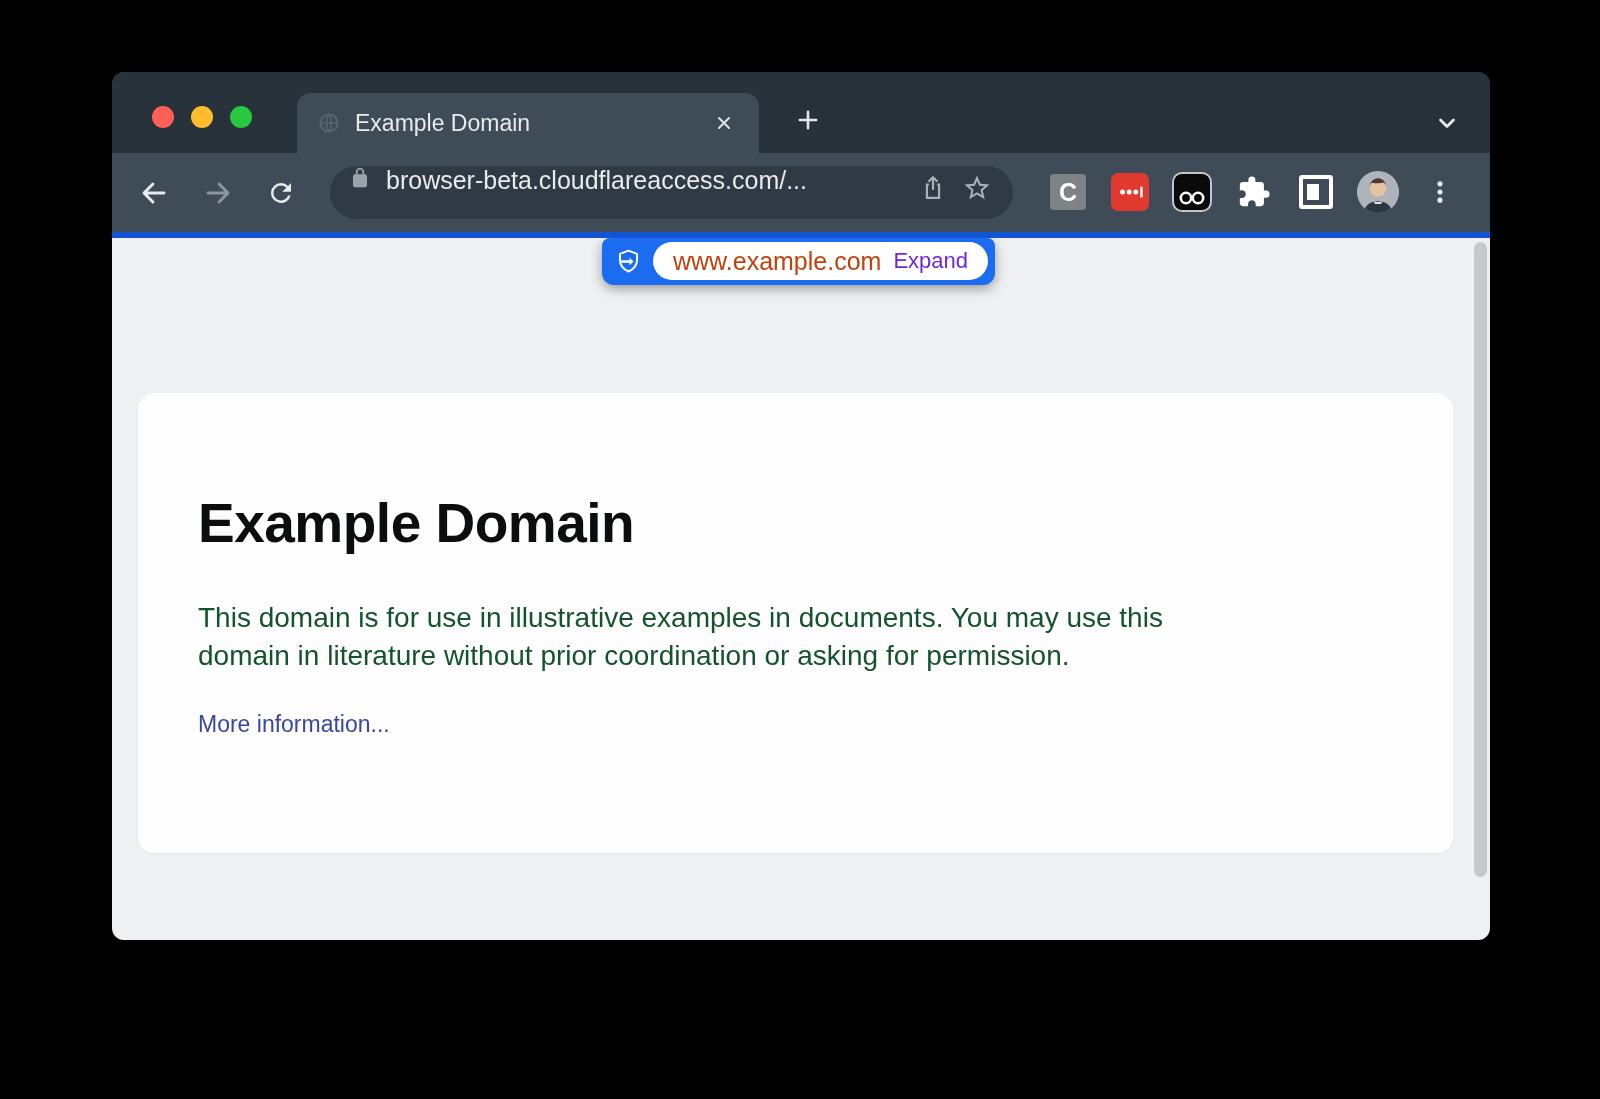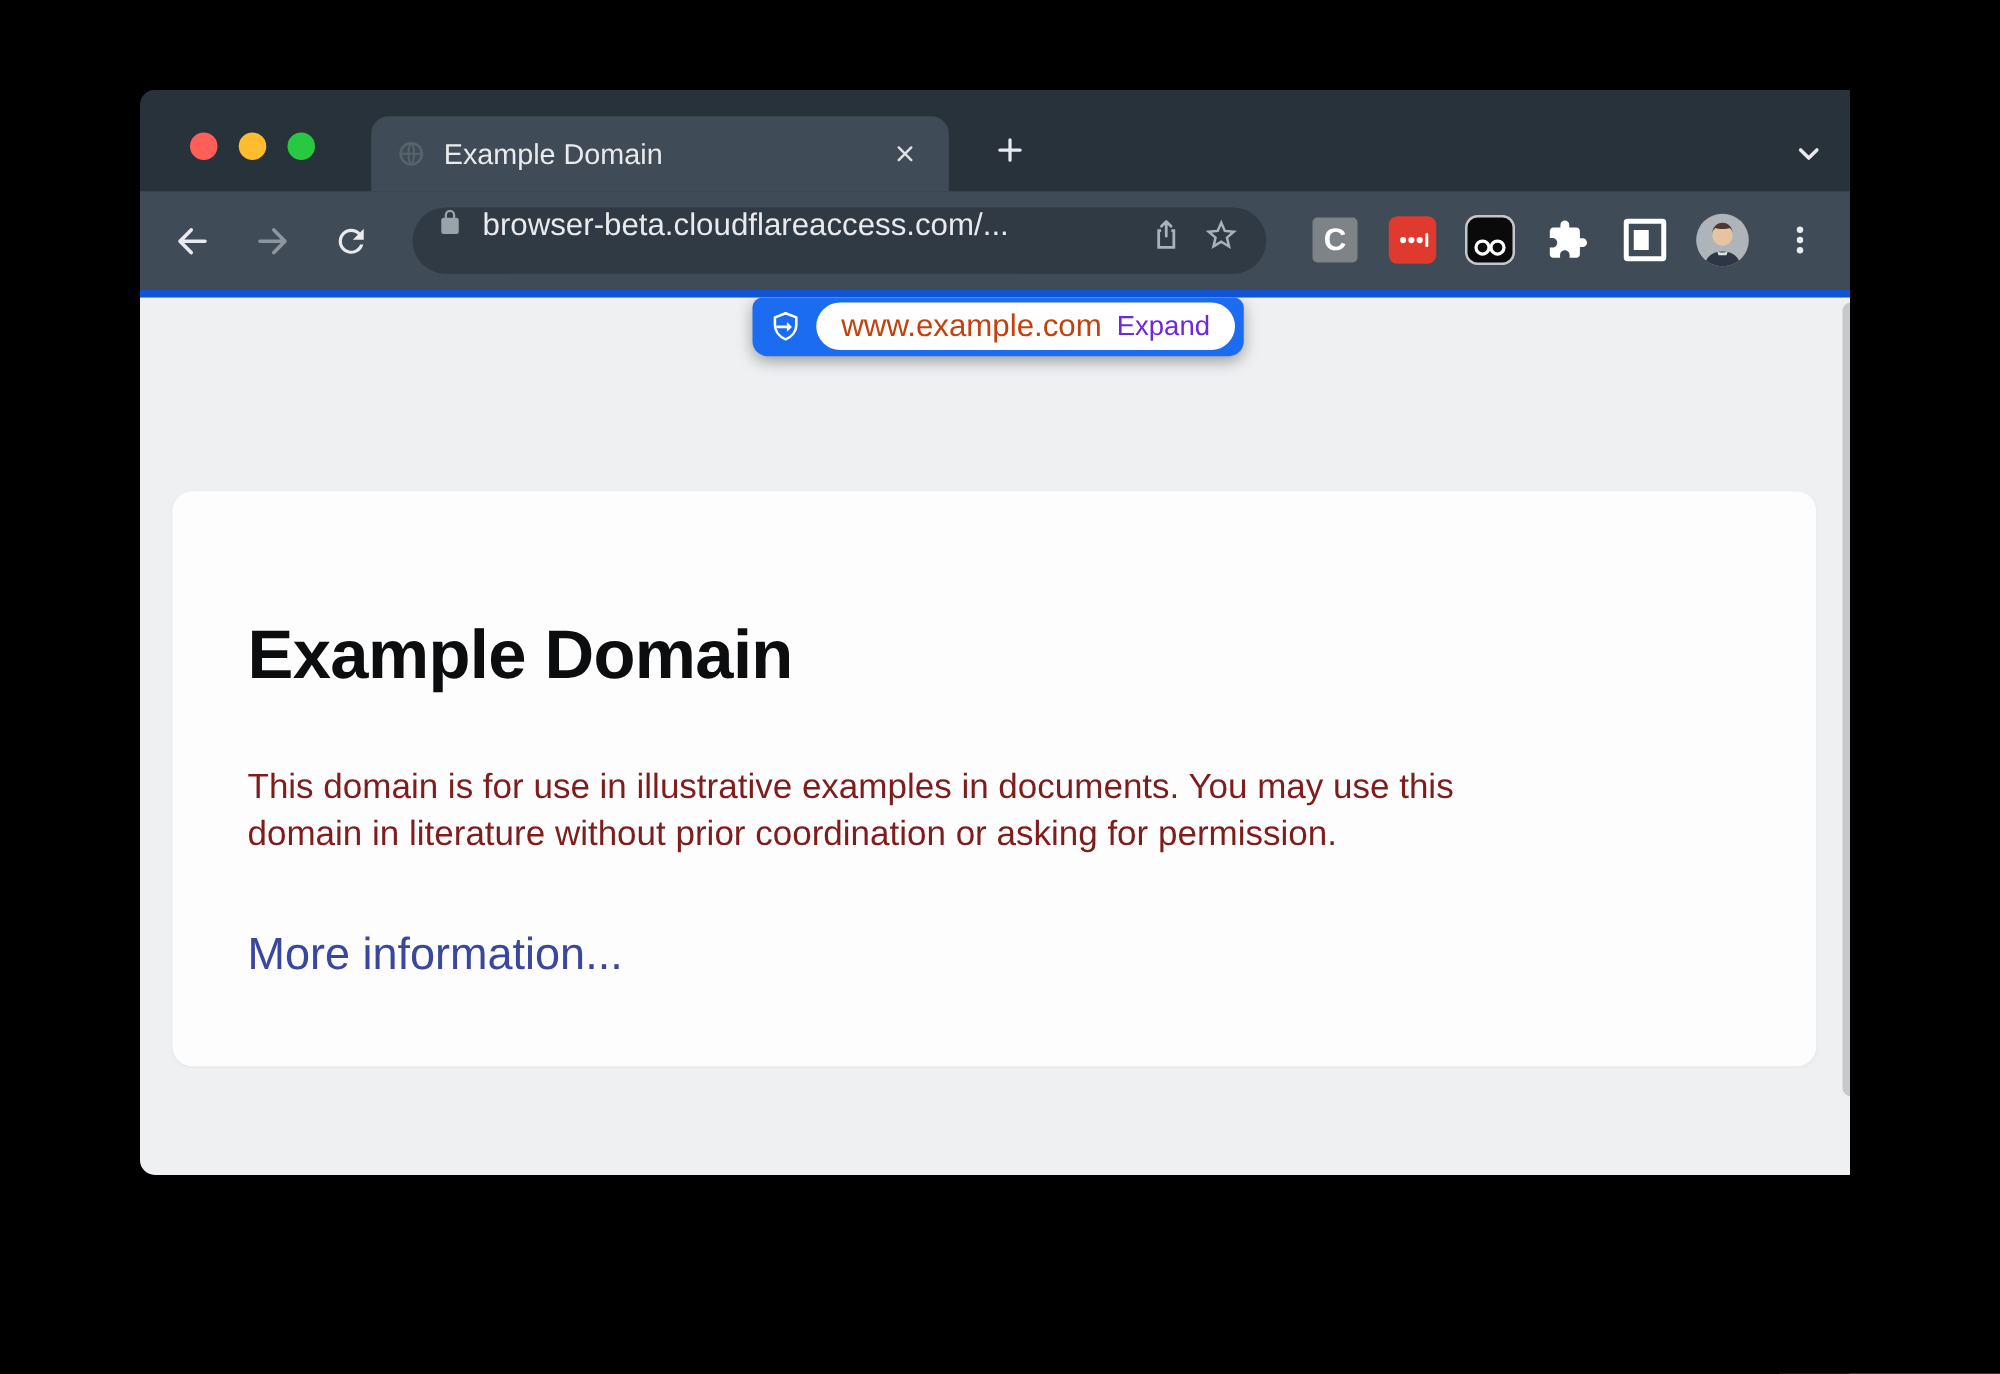--- a/index.html
+++ b/index.html
@@ -1,17 +1,17 @@
 <!DOCTYPE html>
 <html style="--accent: #1155d4; --access-blue: #1b6cf0; --link: #3a479e; --chrome-dark: #28323b; --chrome-light: #3f4b56; --urlbar: #2f3a45; --page-bg: #eef0f1; --card-bg: #fdfdfe; --traffic-red: #ff5f57; --traffic-yellow: #febc2e; --traffic-green: #28c840;"><head>
 <meta charset="utf-8">
 <style>
   * { box-sizing: border-box; margin: 0; padding: 0; }
   body { background: #000; font-family: "Liberation Sans", "DejaVu Sans", sans-serif; }
-  .stage { position: relative; width: 1480px; height: 1099px; background: #000; overflow: hidden; padding-left: 37px; }
+  .stage { position: relative; width: 1600px; height: 1099px; background: #000; overflow: hidden; padding-left: 37px; }
 
   .window {
     position: absolute; left: 112px; top: 72px; width: 1378px; height: 868px;
     border-radius: 12px; overflow: hidden; background: var(--chrome-dark, #28323b);
   }
 
   
   .tabstrip { position: relative; height: 81px; background: var(--chrome-dark, #28323b); }
   .traffic { position: absolute; left: 40px; top: 34px; display: flex; gap: 17px; }
   .light { width: 22px; height: 22px; border-radius: 50%; }
@@ -77,22 +77,22 @@
   }
   .pill-domain { color: #c2410c; font-size: 25px; flex: 1 1 auto; }
   .pill-expand { color: #6d28d9; font-size: 22px; border: 0; background: transparent; cursor: pointer; }
 
   .card {
     position: absolute; left: 26px; top: 155px; width: 1315px; height: 460px;
     background: var(--card-bg, #fdfdfe); border-radius: 16px; padding: 98px 70px 0 60px;
     box-shadow: 0 1px 3px rgba(0,0,0,.04);
   }
   .card h1 { font-size: 55px; font-weight: bold; color: #0c0d0e; letter-spacing: -.5px; }
-  .card p { margin-top: 55px; font-size: 28px; line-height: 1.36; color: #7f1d1d; white-space: pre-line; }
-  .card a { display: inline-block; margin-top: 56px; font-size: 36px;
+  .card p { margin-top: 44px; font-size: 28px; line-height: 1.36; color: #14532d; white-space: pre-line; }
+  .card a { display: inline-block; margin-top: 36px; font-size: 23px;
     color: var(--link, #3a479e); text-decoration: none; cursor: pointer; }
 
   .scroll-thumb {
     position: absolute; right: 3px; top: 4px; width: 13px; height: 635px;
     border-radius: 7px; background: #c6c8ca; cursor: pointer;
   }
 </style>
 </head>
 <body>
 

